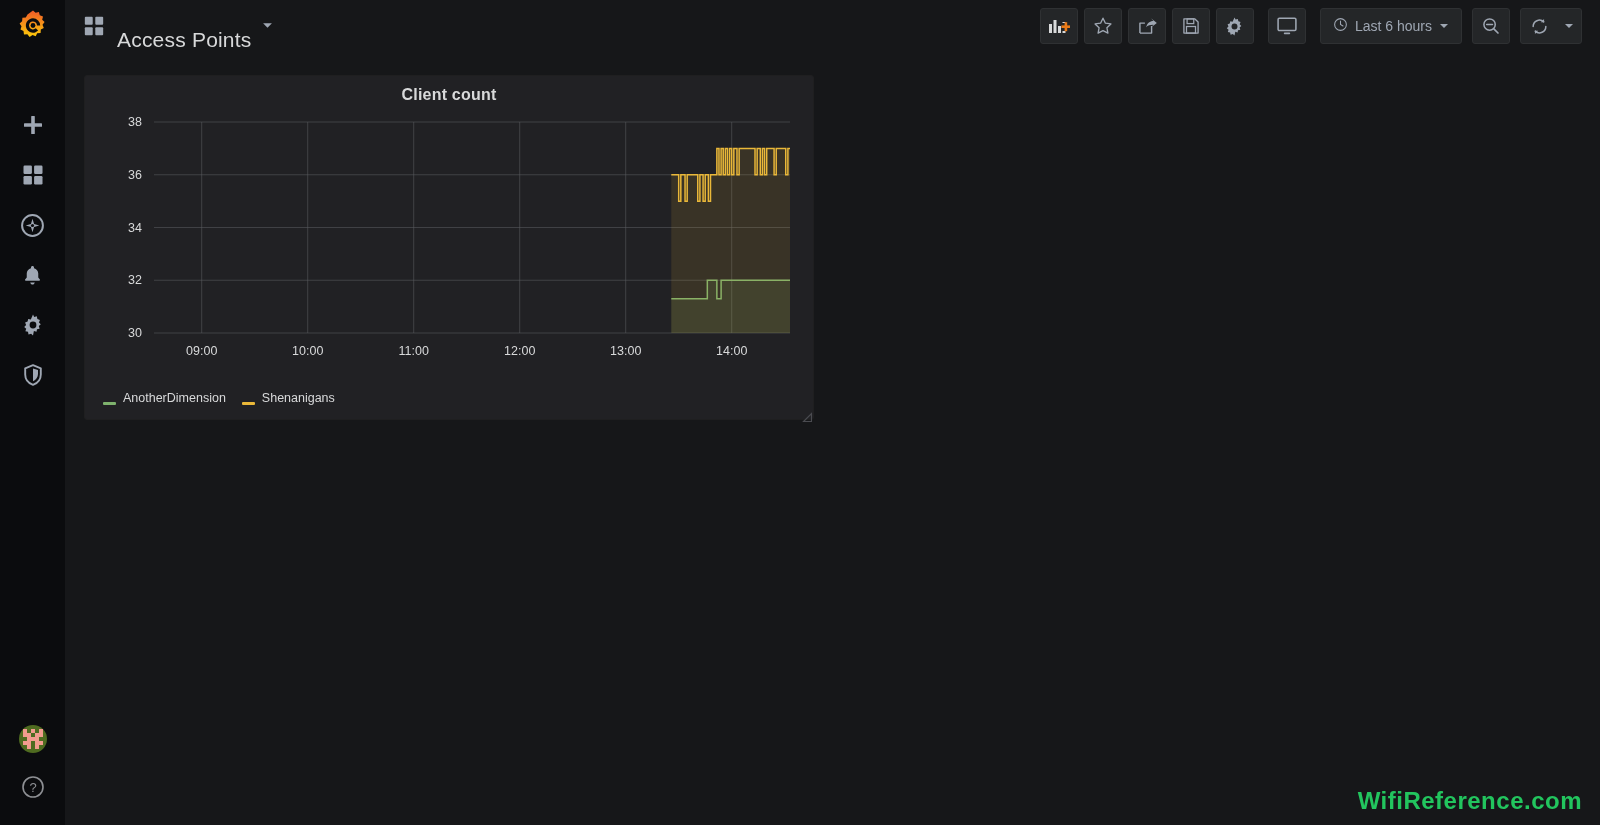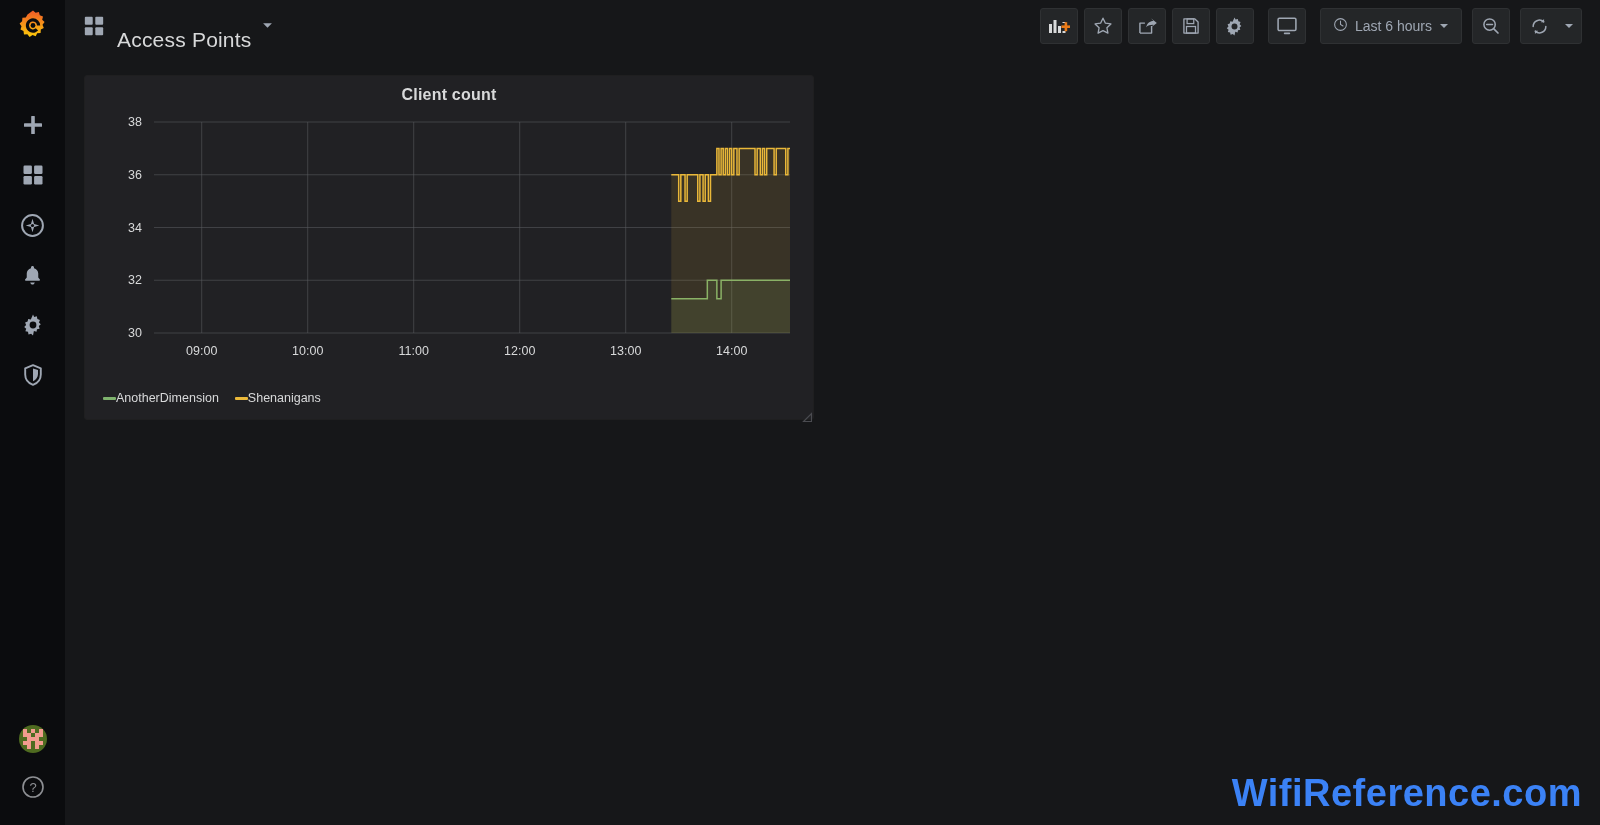--- a/index.html
+++ b/index.html
@@ -92,32 +92,32 @@
     text-align: center; color: #d8d9da;
     font-size: 16px; font-weight: 700;
     padding-top: 10px; letter-spacing: .2px;
   }
   #chart-area { position: absolute; left: 0; top: 32px; width: 730px; height: 280px; }
   #chart-svg { display: block; }
   #legend {
     position: absolute; left: 18px; bottom: 14px;
     display: flex; align-items: center; gap: 16px;
   }
-  .legend-item { display: flex; align-items: center; cursor: pointer; }
+  .legend-item { display: flex; align-items: flex-end; gap: 7px; cursor: pointer; }
   .legend-swatch { width: 13px; height: 3px; border-radius: 1px; display: block; }
   .legend-label { color: #d8d9da; font-size: 12.5px; }
   #resize-handle {
     position: absolute; right: 1px; bottom: 1px;
     width: 10px; height: 10px; cursor: nwse-resize;
   }
 
   
   #watermark {
     position: absolute; right: 18px; bottom: 10px;
-    color: #3b82f6; font-size: 38px; font-weight: 700;
+    color: #22c55e; font-size: 24px; font-weight: 700;
     letter-spacing: .5px; user-select: none;
   }
 </style>
 </head>
 <body>
 
 <div id="sidenav">
 
   <div id="brand-logo">
     <svg width="34" height="34" viewBox="0 0 34 34">

